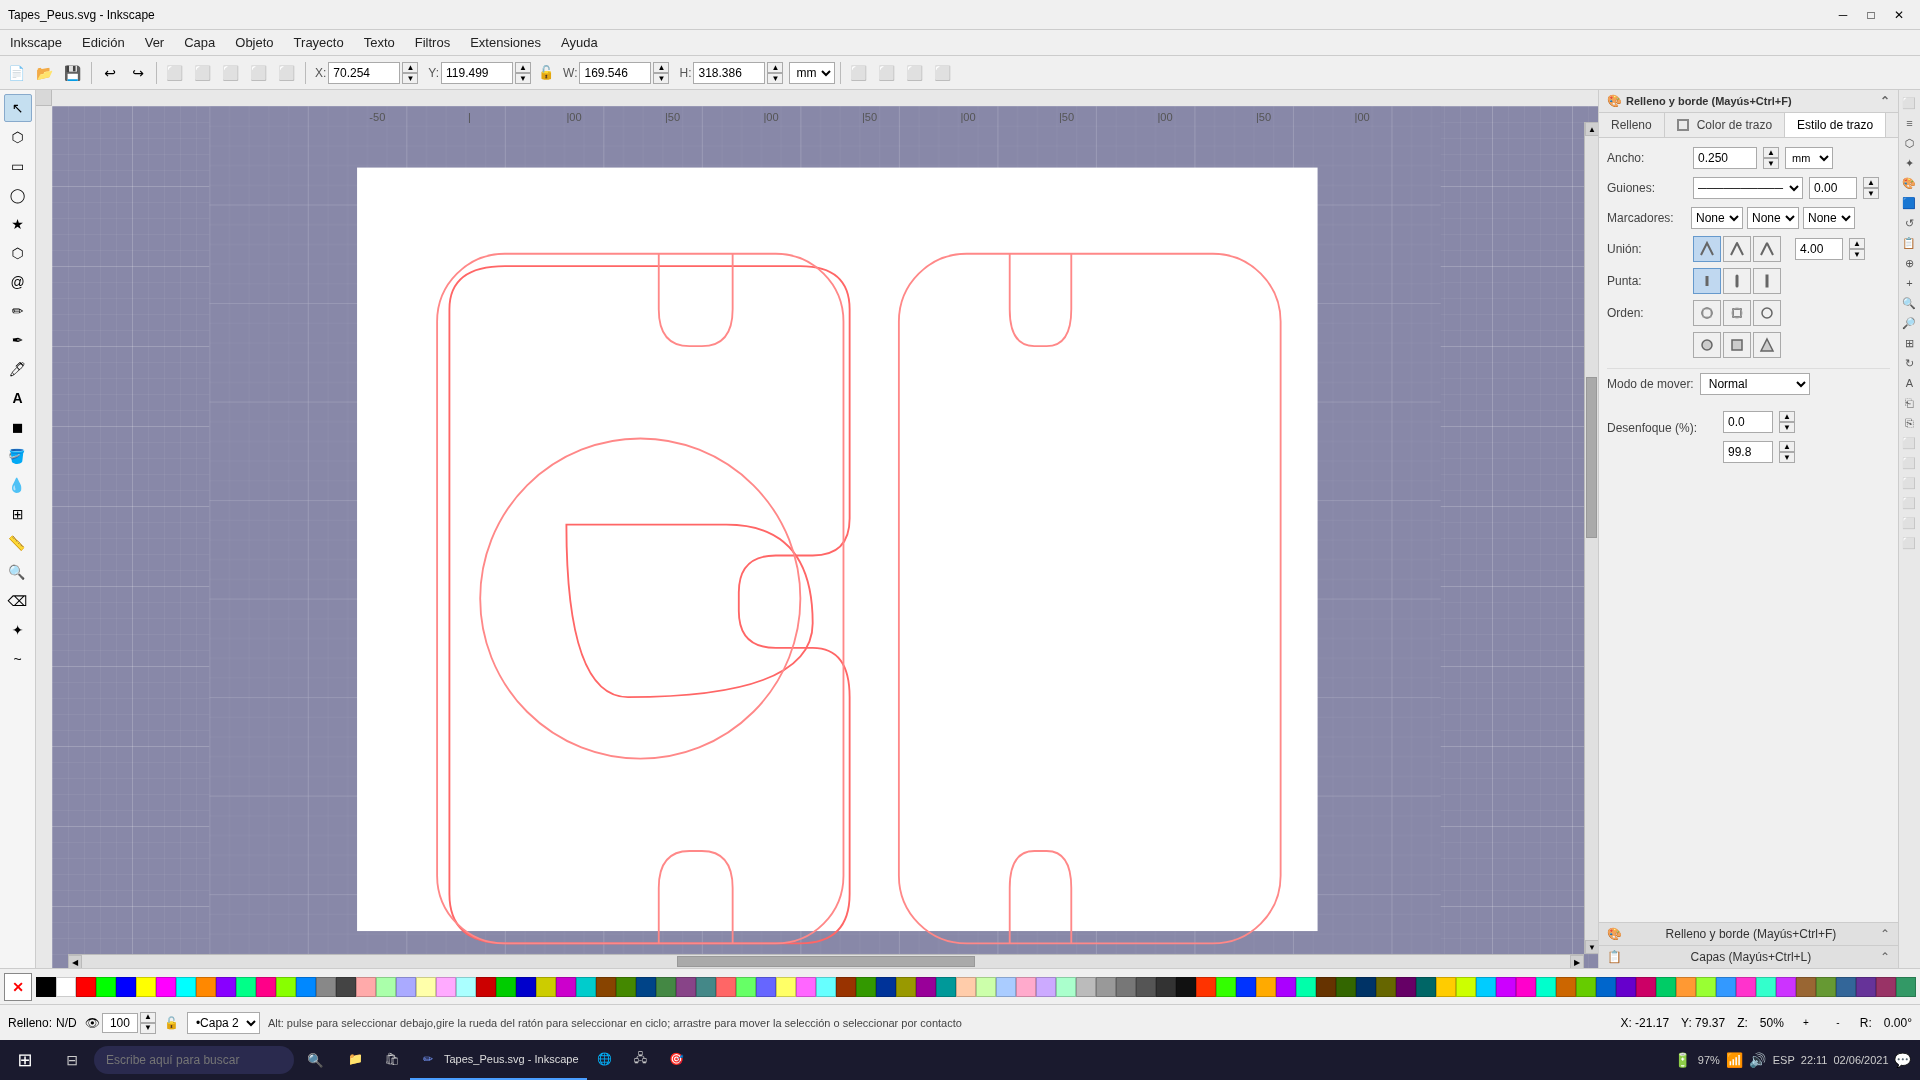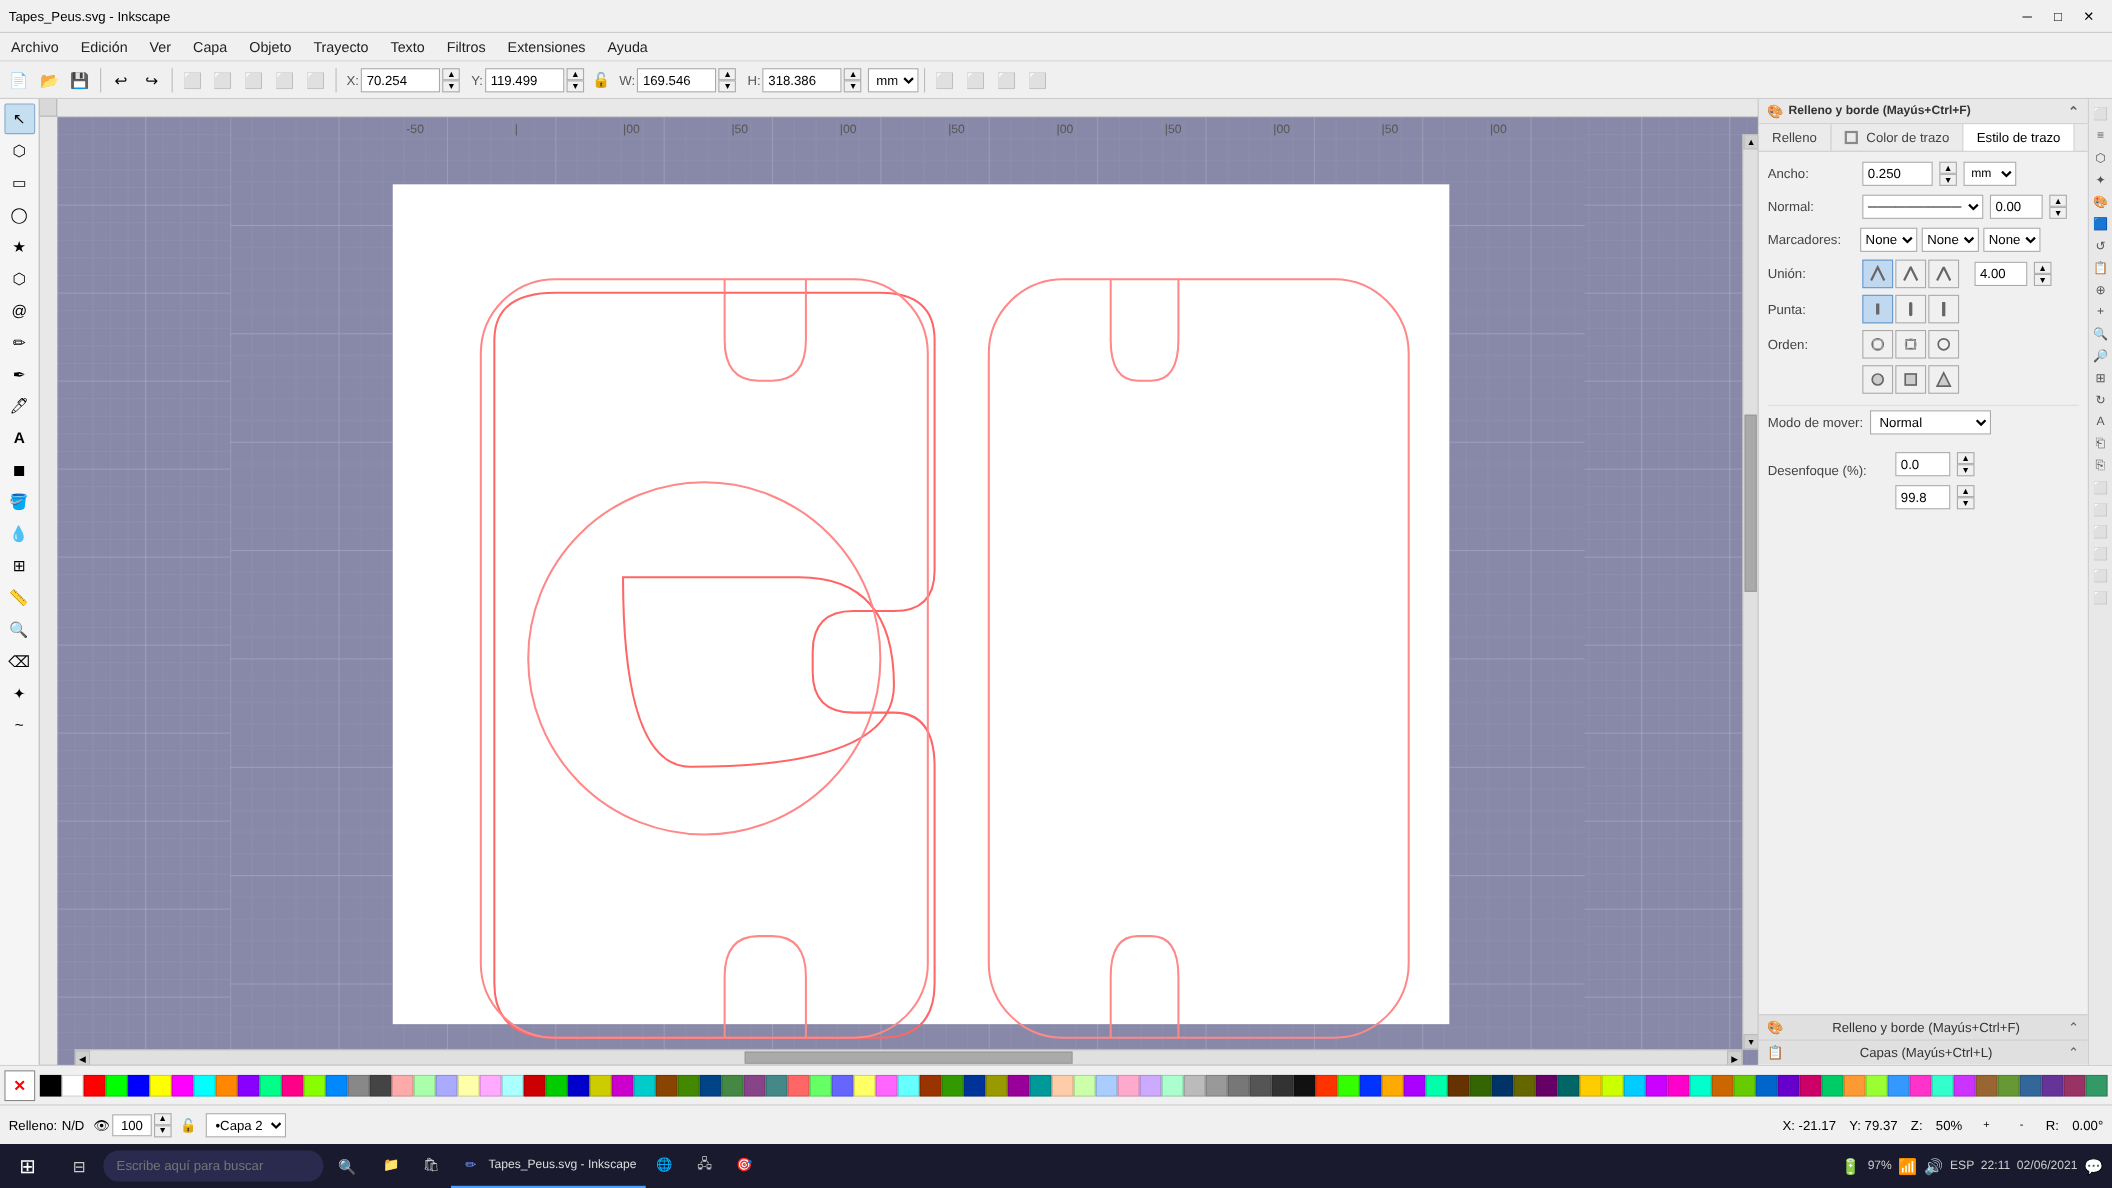--- a/index.html
+++ b/index.html
@@ -262,21 +262,21 @@
 <div id="titlebar">
   <span>Tapes_Peus.svg - Inkscape</span>
   <div id="titlebar-controls">
     <button class="title-btn">─</button>
     <button class="title-btn">□</button>
     <button class="title-btn title-btn-close">✕</button>
   </div>
 </div>
 
 <div id="menubar">
-  <span class="menu-item">Archivo</span>
+  <span class="menu-item">Inkscape</span>
   <span class="menu-item">Edición</span>
   <span class="menu-item">Ver</span>
   <span class="menu-item">Capa</span>
   <span class="menu-item">Objeto</span>
   <span class="menu-item">Trayecto</span>
   <span class="menu-item">Texto</span>
   <span class="menu-item">Filtros</span>
   <span class="menu-item">Extensiones</span>
   <span class="menu-item">Ayuda</span>
 </div>
@@ -510,21 +510,21 @@
           <button class="stepper-btn">▲</button>
           <button class="stepper-btn">▼</button>
         </div>
         <select class="unit-select" style="width:48px;height:22px;font-size:11px;">
           <option>mm</option>
           <option>px</option>
         </select>
       </div>
 
       <div class="prop-row">
-        <span class="prop-label">Normal:</span>
+        <span class="prop-label">Guiones:</span>
         <select class="line-select" style="width:110px;height:22px;">
           <option>──────────</option>
           <option>- - - - -</option>
           <option>· · · · ·</option>
         </select>
         <input class="prop-input" type="text" style="width: 48px;" value="0.00">
         <div class="prop-stepper">
           <button class="stepper-btn">▲</button>
           <button class="stepper-btn">▼</button>
         </div>
@@ -819,20 +819,21 @@
         <button class="stepper-btn">▼</button>
       </div>
     </div>
     <div class="status-item">
       <span>🔓</span>
     </div>
     <select class="layer-select">
       <option>•Capa 2</option>
       <option>•Capa 1</option>
     </select>
+    <span style="font-size:11px;color:#444;max-width:700px;overflow:hidden;white-space:nowrap;text-overflow:ellipsis;">Alt: pulse para seleccionar debajo,gire la rueda del ratón para seleccionar en ciclo; arrastre para mover la selección o seleccionar por contacto</span>
   </div>
   <div id="status-right">
     <span>X: -21.17</span>
     <span>Y: 79.37</span>
     <span>Z:</span>
     <span>50%</span>
     <button class="toolbar-btn" style="width:20px;height:20px;font-size:10px;">+</button>
     <button class="toolbar-btn" style="width:20px;height:20px;font-size:10px;">-</button>
     <span>R:</span>
     <span>0.00°</span>

